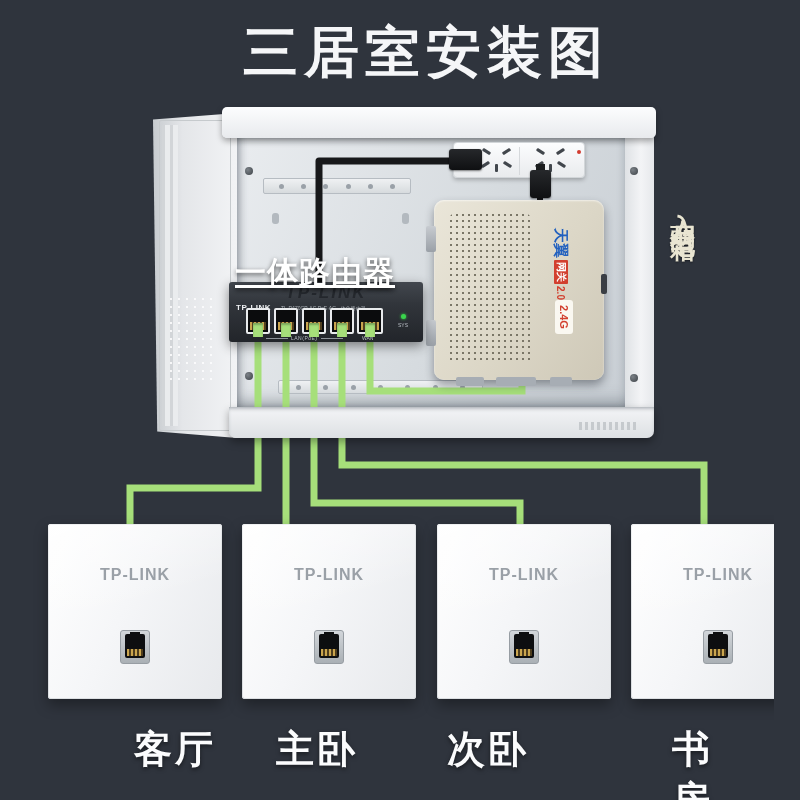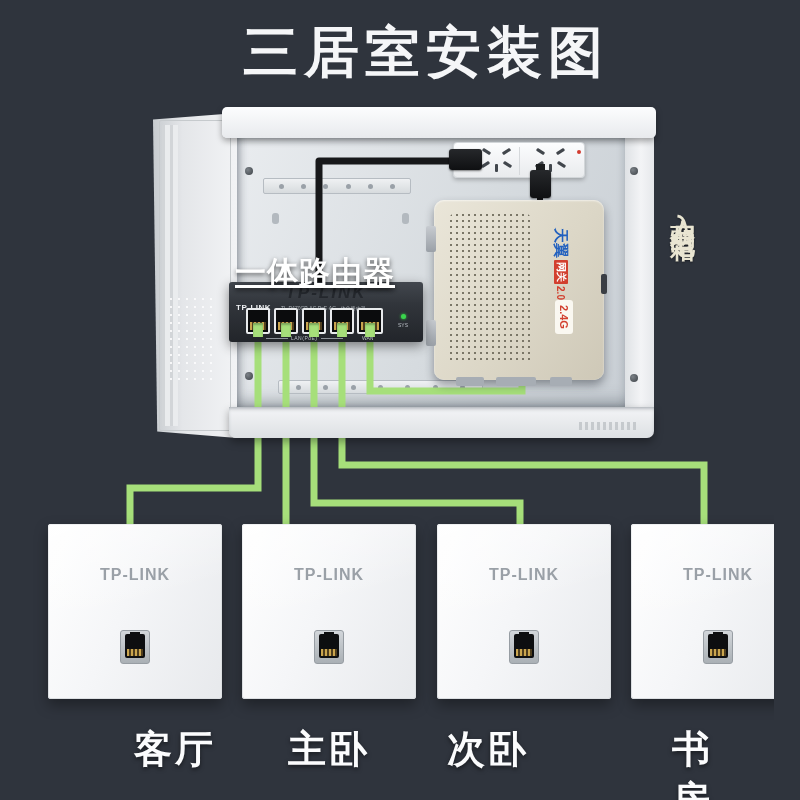--- a/index.html
+++ b/index.html
@@ -299,17 +299,17 @@
     <div class="abs panel-brand">TP-LINK</div>
     <div class="abs rj45">
         <div class="abs rj45-inner">
           <div class="rj45-tab"></div>
           <div class="pins"></div>
         </div>
       </div>
   </div>
 
   <div class="abs room-label" style="left:107px;margin-left:42px;">客厅</div>
-  <div class="abs room-label" style="left:303px;">主卧</div>
+  <div class="abs room-label" style="left:291px;">主卧</div>
   <div class="abs room-label" style="left:462px;font-family:Liberation Serif, serif;">次卧</div>
   <div class="abs room-label" style="left:680px;font-family:Liberation Serif, serif;">书房</div>
 
 </div>
 
 </body></html>

